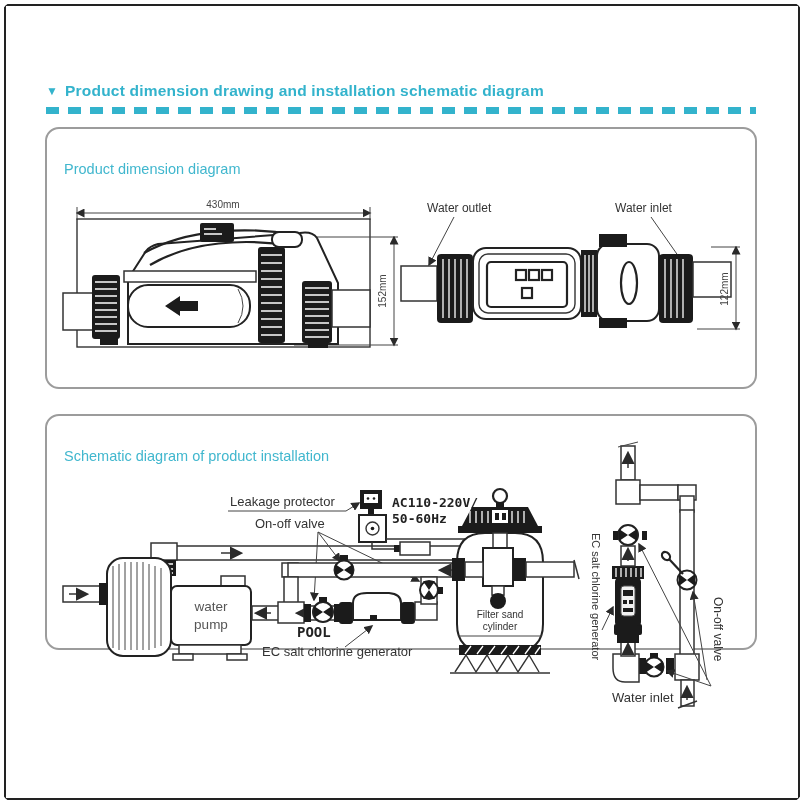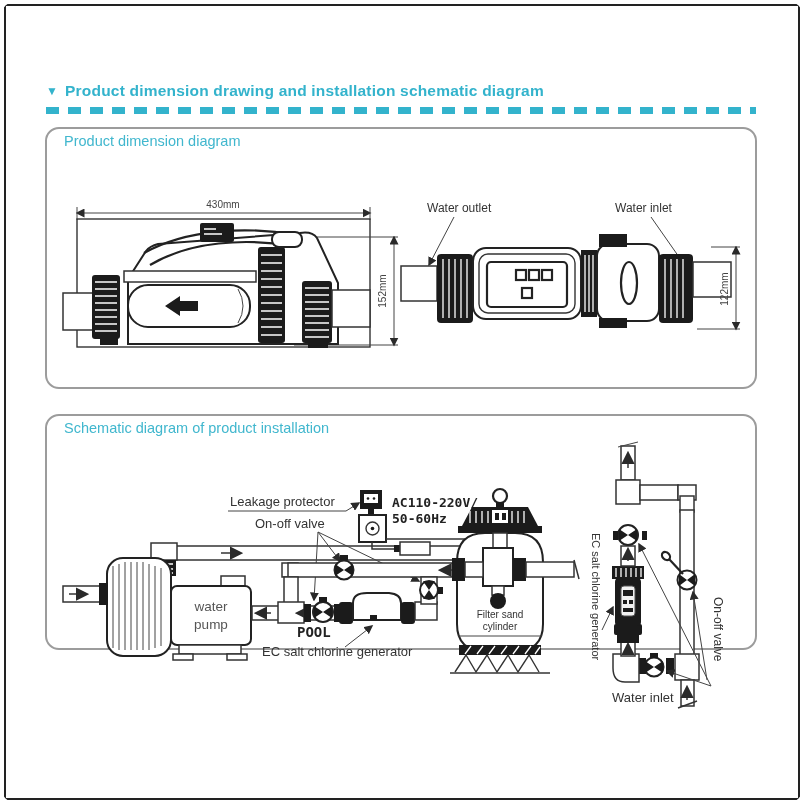--- a/index.html
+++ b/index.html
@@ -8,21 +8,21 @@
   .frame{position:absolute;inset:4px;border:2px solid #222;pointer-events:none;}
   .header{position:absolute;left:46px;top:82px;color:#33b3cc;font-weight:bold;
           font-size:15.5px;letter-spacing:.2px;}
   .tri{font-size:12px;margin-right:7px;position:relative;top:-1px;}
   .dashes{position:absolute;left:46px;top:107px;width:710px;height:7px;
           background:repeating-linear-gradient(to right,#33b3cc 0 13px,transparent 13px 22px);}
   .panel{position:absolute;left:45px;width:712px;border:2px solid #9c9c9c;
          border-radius:14px;background:#fff;box-sizing:border-box;}
   #panel1{top:127px;height:262px;}
   #panel2{top:414px;height:236px;}
-  .panel-title{position:absolute;left:17px;top:4px;color:#41b7ce;font-size:14.5px;}
+  .panel-title{position:absolute;left:17px;top:32px;color:#41b7ce;font-size:14.5px;}
   svg{position:absolute;}
   #svg-side{left:15px;top:60px;}
   #svg-top{left:352px;top:60px;}
   #svg-schem{left:8px;top:24px;}
   
   .outl{fill:#fff;stroke:#333;stroke-width:1.5;}
   .outl2{fill:#fff;stroke:#222;stroke-width:2;}
   .nof{fill:none;stroke:#333;stroke-width:1.4;}
   .nof2{fill:none;stroke:#222;stroke-width:2.2;}
   .dark{fill:#1b1b1b;stroke:none;}

